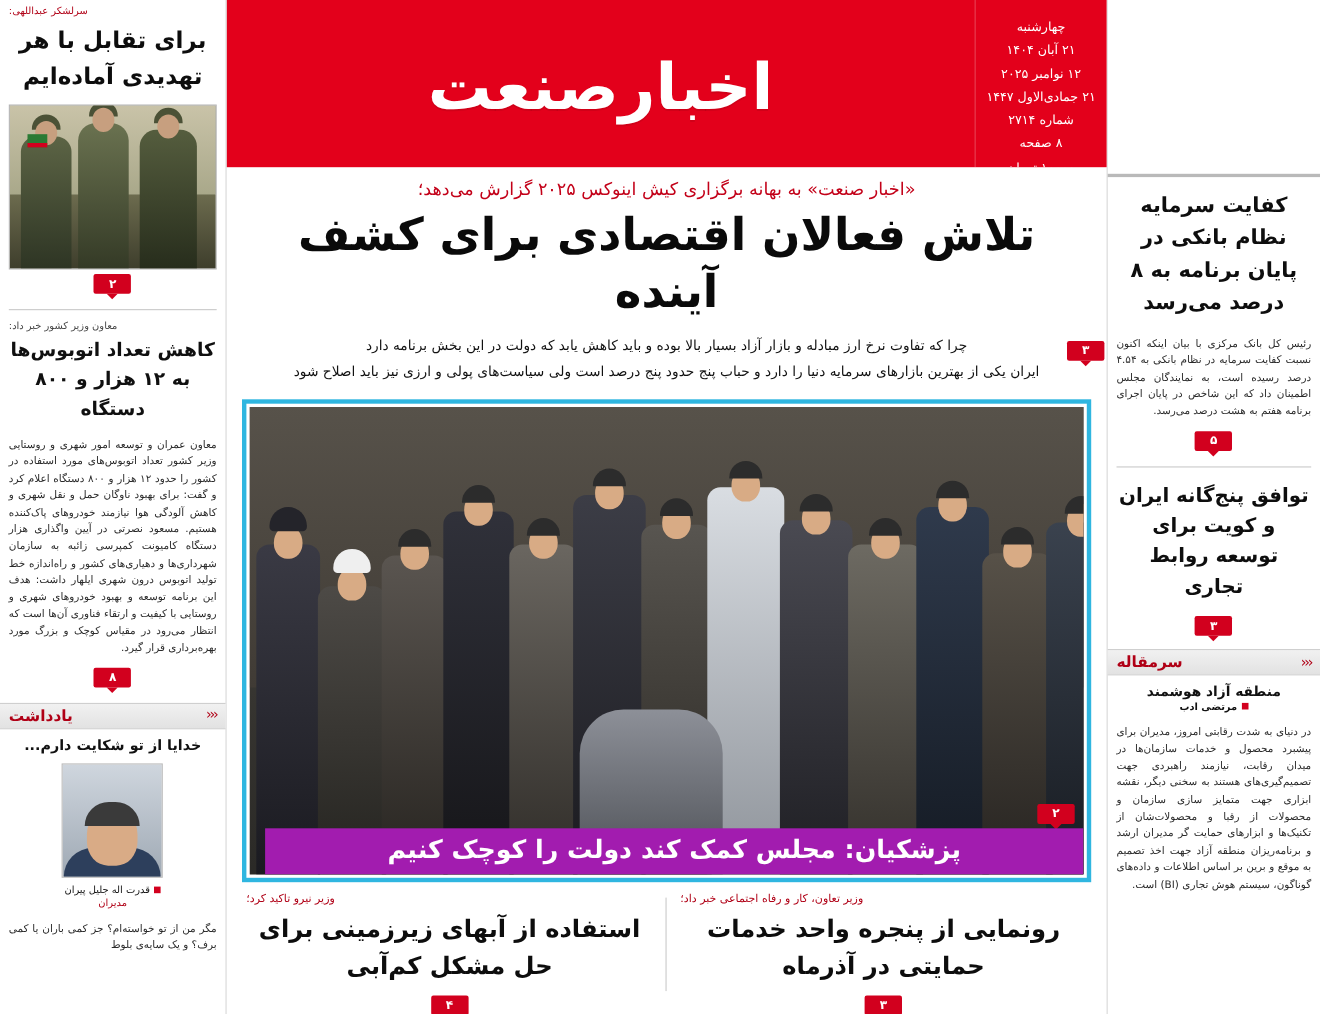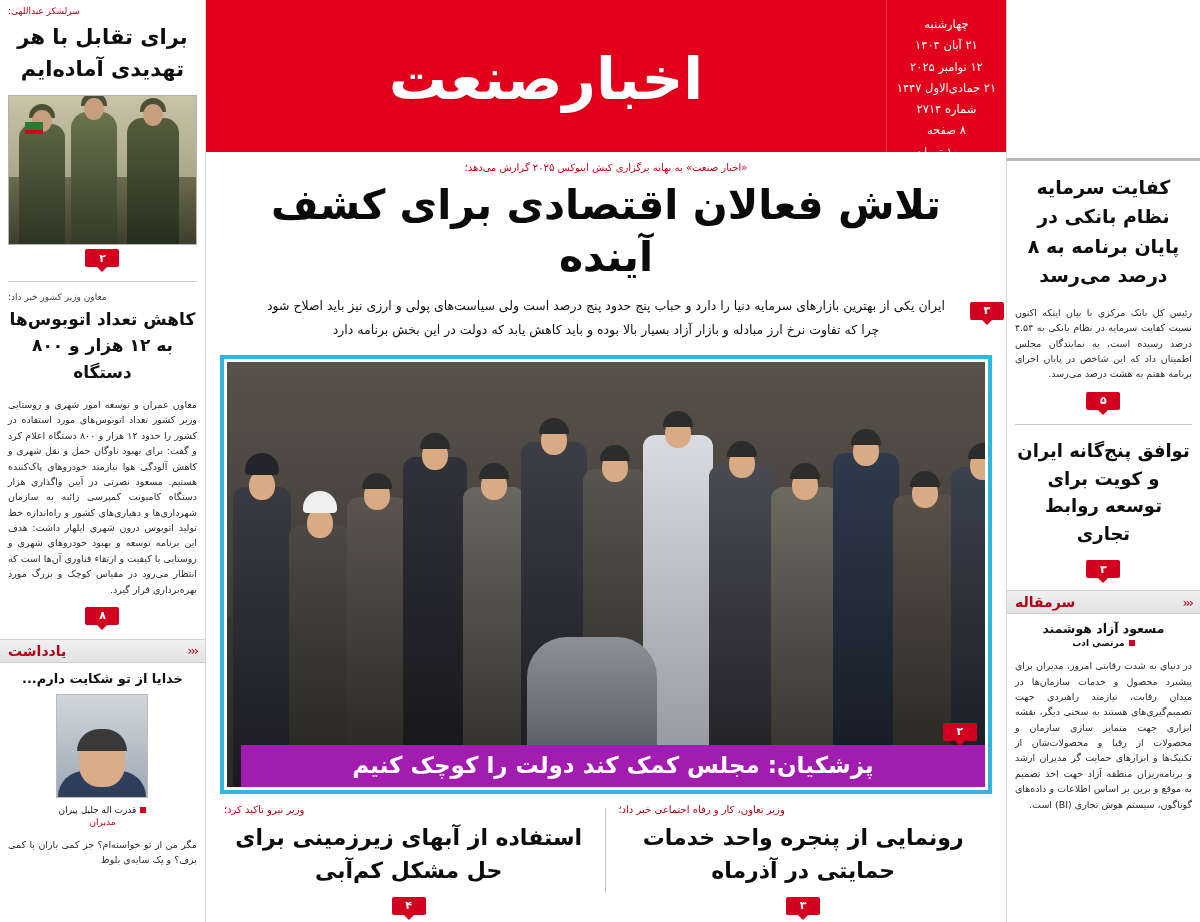--- a/index.html
+++ b/index.html
@@ -98,21 +98,21 @@
     color:#fff; font-size: 18px; font-weight: bold; letter-spacing: 1.5px;
     margin-top: 10px; font-family:"Liberation Sans", sans-serif;
   }
   .mast-date {
     width: 120px; color:#fff; font-size: 11.5px; line-height: 1.85;
     text-align: center; padding-top: 14px; direction: rtl;
     border-left: 1px solid rgba(255,255,255,.25);
   }
 
   
-  .mid-kicker { font-size: 10px; color: #c30018; text-align:center; padding: 10px 0 2px; direction:rtl;}
+  .mid-kicker { font-size: 16px; color: #c30018; text-align:center; padding: 10px 0 2px; direction:rtl;}
   .mid-head {
     font-size: 41px; font-weight: bold; text-align:center; color:#0a0a0a;
     line-height: 1.28; padding: 4px 20px 8px; direction:rtl;
   }
   .mid-sub {
     font-size: 12.5px; color:#111; text-align:center; line-height: 1.95;
     padding: 2px 26px 6px; direction:rtl; position:relative;
   }
   .mid-sub .ln { display:block; }
   .sub-badge {
@@ -179,21 +179,21 @@
     <div class="rule"></div>
     <div class="l-head-sm">توافق پنج‌گانه ایران و کویت برای توسعه روابط تجاری</div>
     <div class="badge-wrap">
       <div class="pagebadge">۳</div>
     </div>
 
     <div class="op-band">
       <span class="arrows">‹‹‹</span>
       <span class="t">سرمقاله</span>
     </div>
-    <div class="op-title">مسعود آزاد هوشمند</div>
+    <div class="op-title">منطقه آزاد هوشمند</div>
     <div class="op-author">
       <span class="sq"></span><span>مرتضی ادب</span>
     </div>
     <div class="body-txt">در دنیای به شدت رقابتی امروز، مدیران برای پیشبرد محصول و خدمات سازمان‌ها در میدان رقابت، نیازمند راهبردی جهت تصمیم‌گیری‌های هستند به سخنی دیگر، نقشه ابزاری جهت متمایز سازی سازمان و محصولات از رقبا و محصولات‌شان از تکنیک‌ها و ابزارهای حمایت گر مدیران ارشد و برنامه‌ریزان منطقه آزاد جهت اخذ تصمیم به موقع و برین بر اساس اطلاعات و داده‌های گوناگون، سیستم هوش تجاری (BI) است.</div>
   </div>
 
   <div class="col-mid">
 
     <div class="masthead">
       <div class="mast-date">
@@ -209,22 +209,22 @@
         <div class="logo-text">اخبارصنعت</div>
       </div>
     </div>
 
     <div class="mid-kicker">«اخبار صنعت» به بهانه برگزاری کیش اینوکس ۲۰۲۵ گزارش می‌دهد؛</div>
     <div class="mid-head">تلاش فعالان اقتصادی برای کشف آینده</div>
     <div class="mid-sub">
       <div class="sub-badge">
         <div class="pagebadge">۳</div>
       </div>
+      <span class="ln">چرا که تفاوت نرخ ارز مبادله و بازار آزاد بسیار بالا بوده و باید کاهش یابد که دولت در این بخش برنامه دارد</span>
       <span class="ln">ایران یکی از بهترین بازارهای سرمایه دنیا را دارد و حباب پنج حدود پنج درصد است ولی سیاست‌های پولی و ارزی نیز باید اصلاح شود</span>
-      <span class="ln">چرا که تفاوت نرخ ارز مبادله و بازار آزاد بسیار بالا بوده و باید کاهش یابد که دولت در این بخش برنامه دارد</span>
     </div>
 
     <div class="hero-frame">
       <div class="hero">
         <div class="bg"></div>
           <div class="wall"></div>
         <div class="crowd">
           <div class="p" style="left:6px;  width:58px; height:300px; background:linear-gradient(#3a3a44,#1a1a20);">
               <span class="hd"></span>
               <span class="turb turbk"></span>

